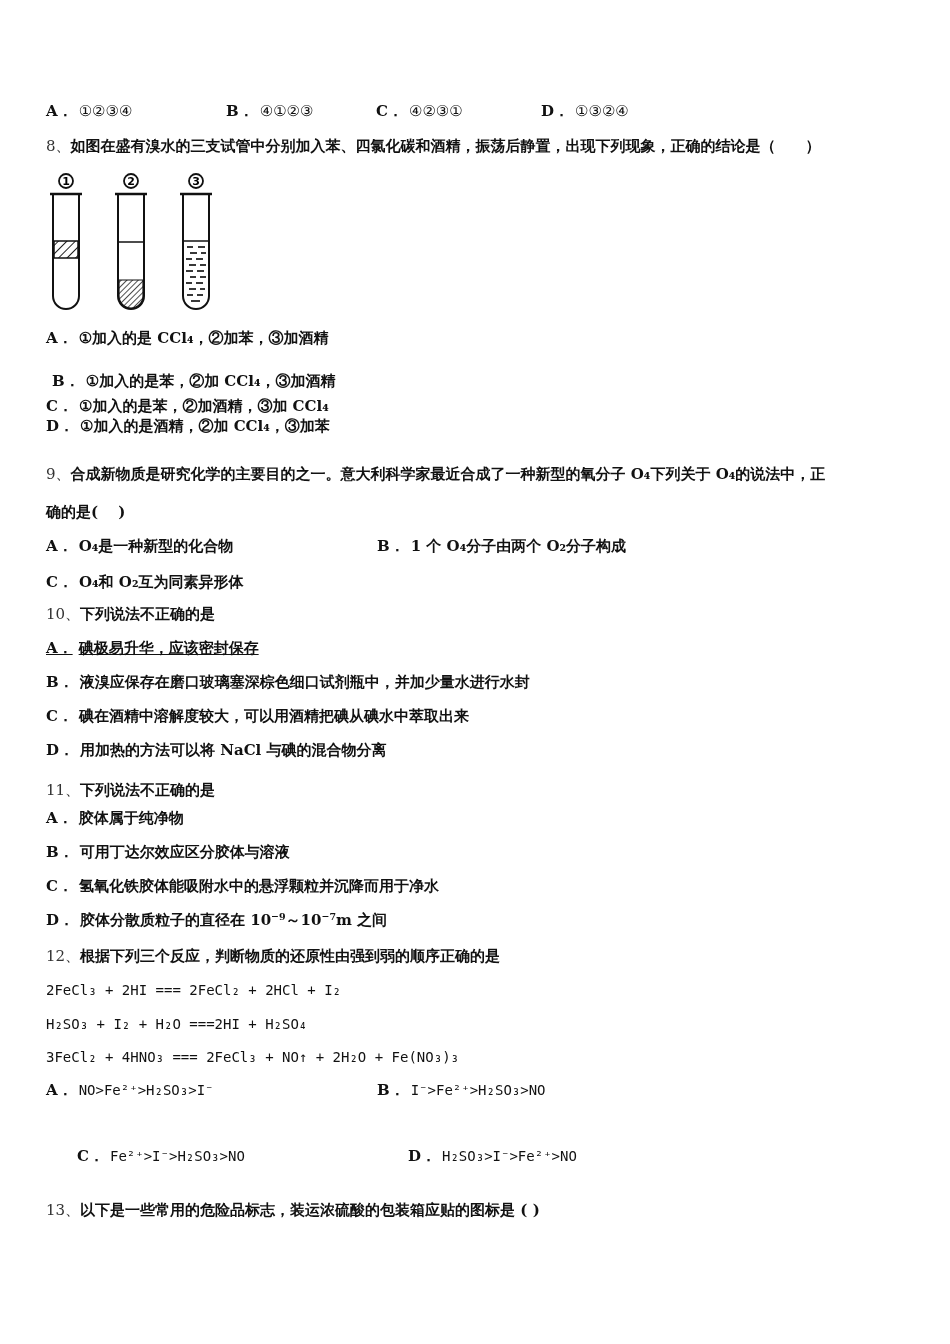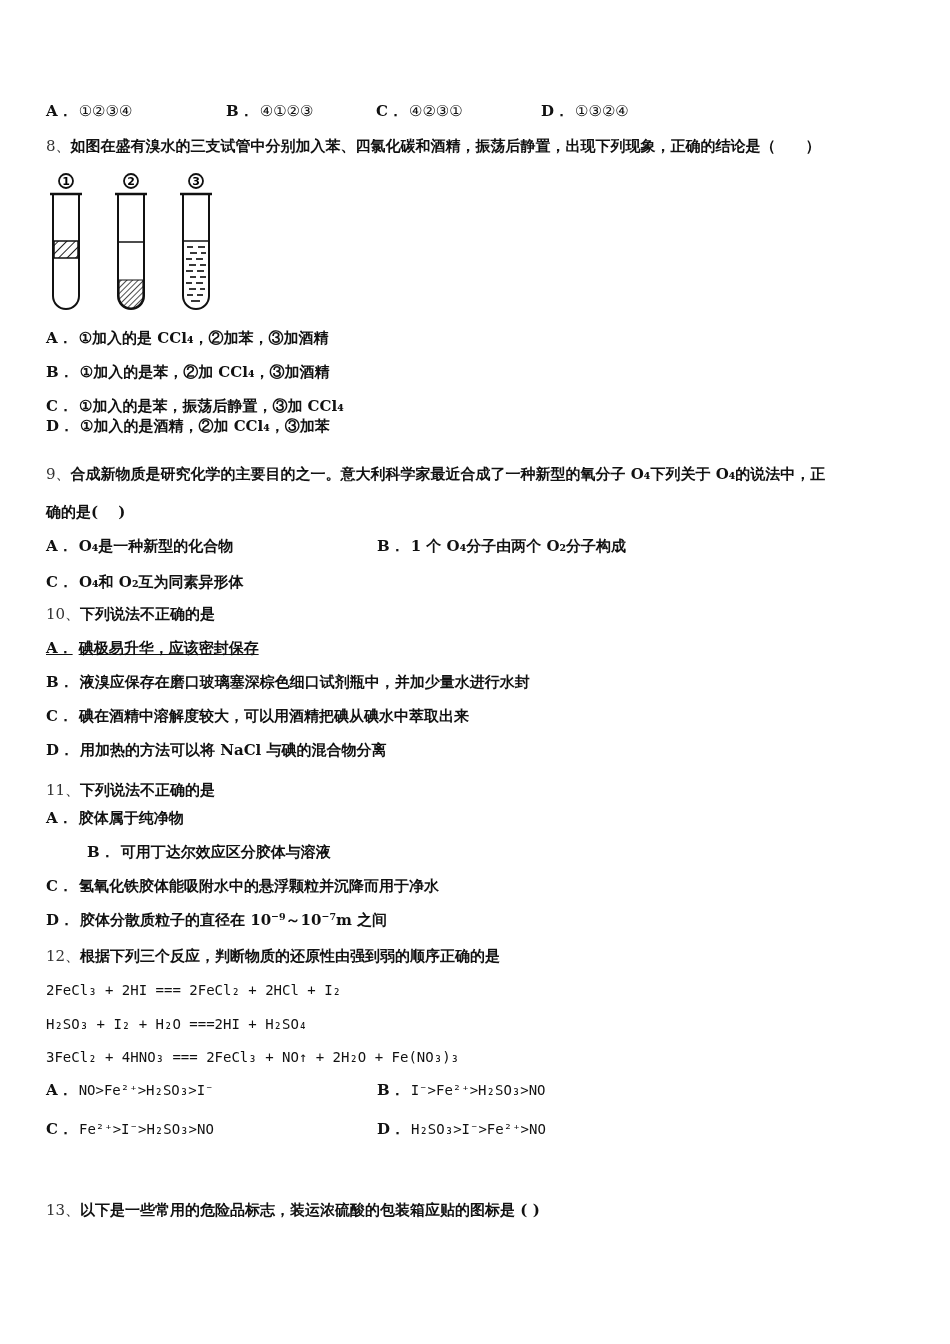--- a/index.html
+++ b/index.html
@@ -119,25 +119,25 @@
           <line x1="153" y1="125" x2="159" y2="125"></line>
         <line x1="147" y1="131" x2="156" y2="131"></line>
       </g>
     </g>
   </svg>
 </div>
 
 <div class="line" style="top:328px;">
   <span class="opt-letter">A．</span><span class="opt-text">①加入的是 CCl₄，②加苯，③加酒精</span>
 </div>
-<div class="line" style="top:362px;">
+<div class="line" style="top:371px;margin-left:6px;">
   <span class="opt-letter">B．</span><span class="opt-text">①加入的是苯，②加 CCl₄，③加酒精</span>
 </div>
 <div class="line" style="top:396px;">
-  <span class="opt-letter">C．</span><span class="opt-text">①加入的是苯，振荡后静置，③加 CCl₄</span>
+  <span class="opt-letter">C．</span><span class="opt-text">①加入的是苯，②加酒精，③加 CCl₄</span>
 </div>
 <div class="line" style="top:416px;">
   <span class="opt-letter">D．</span><span class="opt-text">①加入的是酒精，②加 CCl₄，③加苯</span>
 </div>
 
 <div class="line" style="top:464px;">
   <span class="qnum">9、</span><span class="qtext">合成新物质是研究化学的主要目的之一。意大利科学家最近合成了一种新型的氧分子 O₄下列关于 O₄的说法中，正</span>
 </div>
 <div class="line" style="top:502px;">
   <span class="qtext">确的是(　 )</span>
@@ -171,21 +171,21 @@
 <div class="line" style="top:740px;">
   <span class="opt-letter">D．</span><span class="opt-text">用加热的方法可以将 NaCl 与碘的混合物分离</span>
 </div>
 
 <div class="line" style="top:780px;">
   <span class="qnum">11、</span><span class="qtext">下列说法不正确的是</span>
 </div>
 <div class="line" style="top:808px;">
   <span class="opt-letter">A．</span><span class="opt-text">胶体属于纯净物</span>
 </div>
-<div class="line" style="top:842px;margin-left:41px;">
+<div class="line" style="top:842px;">
   <span class="opt-letter">B．</span><span class="opt-text">可用丁达尔效应区分胶体与溶液</span>
 </div>
 <div class="line" style="top:876px;">
   <span class="opt-letter">C．</span><span class="opt-text">氢氧化铁胶体能吸附水中的悬浮颗粒并沉降而用于净水</span>
 </div>
 <div class="line" style="top:910px;">
   <span class="opt-letter">D．</span><span class="opt-text">胶体分散质粒子的直径在 10⁻⁹～10⁻⁷m 之间</span>
 </div>
 
 <div class="line" style="top:946px;">
@@ -195,21 +195,21 @@
 <div class="line mono" style="top:1014px;">H₂SO₃ + I₂ + H₂O ===2HI + H₂SO₄</div>
 <div class="line mono" style="top:1047px;">3FeCl₂ + 4HNO₃ === 2FeCl₃ + NO↑ + 2H₂O + Fe(NO₃)₃</div>
 <div class="line" style="top:1080px; width:860px;">
   <span>
     <span class="opt-letter">A．</span><span class="mono">NO&gt;Fe²⁺&gt;H₂SO₃&gt;I⁻</span>
   </span>
   <span class="col2">
     <span class="opt-letter">B．</span><span class="mono">I⁻&gt;Fe²⁺&gt;H₂SO₃&gt;NO</span>
   </span>
 </div>
-<div class="line" style="top:1119px; width:860px;">
+<div class="line" style="top:1146px; width:860px;margin-left:31px;">
   <span>
     <span class="opt-letter">C．</span><span class="mono">Fe²⁺&gt;I⁻&gt;H₂SO₃&gt;NO</span>
   </span>
   <span class="col2">
     <span class="opt-letter">D．</span><span class="mono">H₂SO₃&gt;I⁻&gt;Fe²⁺&gt;NO</span>
   </span>
 </div>
 
 <div class="line" style="top:1200px;">
   <span class="qnum">13、</span><span class="qtext">以下是一些常用的危险品标志，装运浓硫酸的包装箱应贴的图标是 ( )</span>

